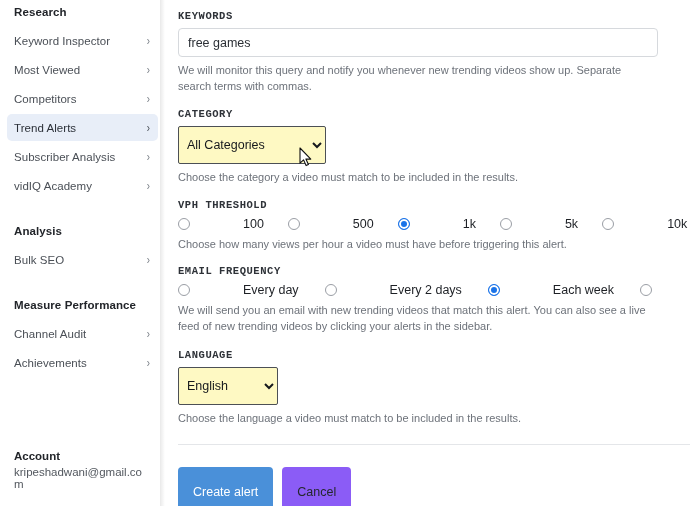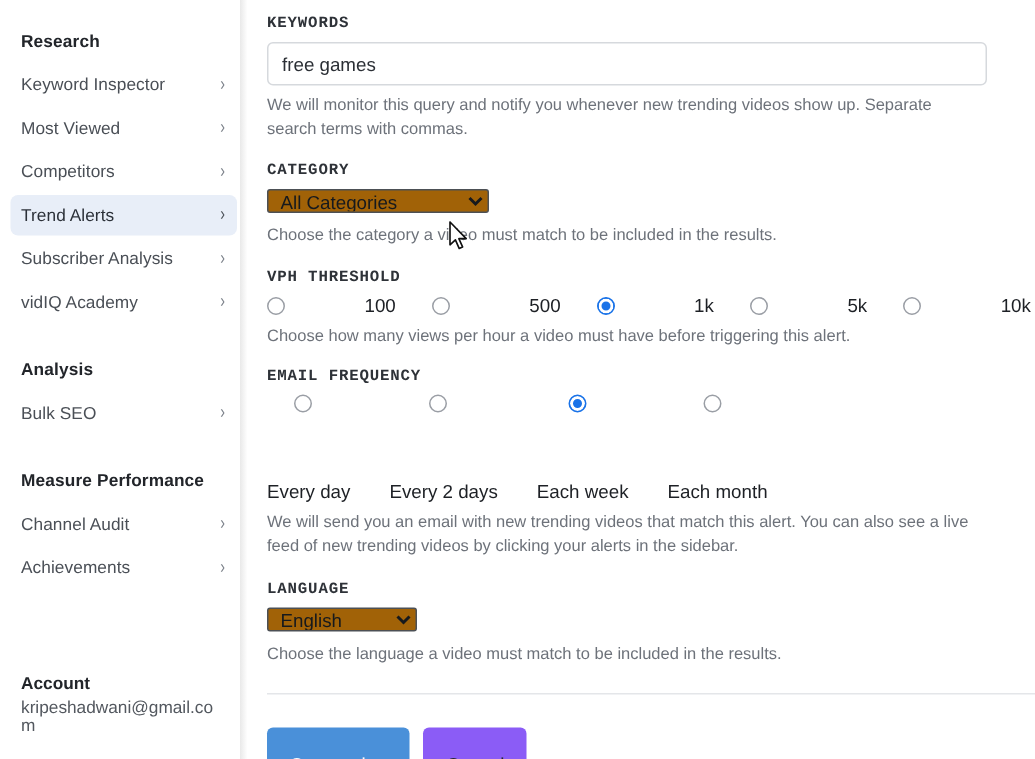--- a/index.html
+++ b/index.html
@@ -21,21 +21,20 @@
     background: #ffffff;
   }
 
   
   .sidebar {
     position: relative;
     width: 165px;
     height: 506px;
     flex: 0 0 165px;
     background: #ffffff;
-    padding-top: 16px;
     display: flex;
     flex-direction: column;
   }
   .sidebar::after {
     content: "";
     position: absolute;
     top: 0; right: 0;
     width: 5px; height: 100%;
     background: linear-gradient(to right, rgba(0,0,0,0.085), rgba(0,0,0,0));
     pointer-events: none;
@@ -141,26 +140,26 @@
 
   .group { margin-bottom: 14px; }
   .group.cat { margin-bottom: 13px; }
   .group.vph { margin-bottom: 13px; }
   .group.freq { margin-bottom: 14px; }
 
   select.native {
     font-family: "Liberation Sans", sans-serif;
     font-size: 12.5px;
     color: #16191d;
-    height: 16px;
+    height: 38px;
     line-height: 22px;
     padding: 0 2px 0 4px;
     border: 1px solid #4c5055;
     border-radius: 2px;
-    background: #a16207;
+    background: #fef9c3;
     outline: none;
   }
   select.cat-select { width: 148px; }
   select.lang-select { width: 100px; }
 
   
   .radio-row {
     display: flex;
     align-items: center;
   }
@@ -185,21 +184,21 @@
   .radio-opt.checked .dot {
     border: 1px solid #1a73e8;
     background: #1a73e8;
     box-shadow: inset 0 0 0 2px #ffffff;
   }
   .radio-opt .rlabel {
     font-size: 12.5px;
     color: #1d2025;
   }
 
-  .freq-row .radio-opt { margin-right: 26px; flex-direction: column; }
+  .freq-row .radio-opt { margin-right: 26px; }
 
   .divider {
     height: 1px;
     background: #e4e6e9;
     margin-top: 18px;
     margin-right: -32px;
     margin-left: 0;
   }
 
   .btn-row {

